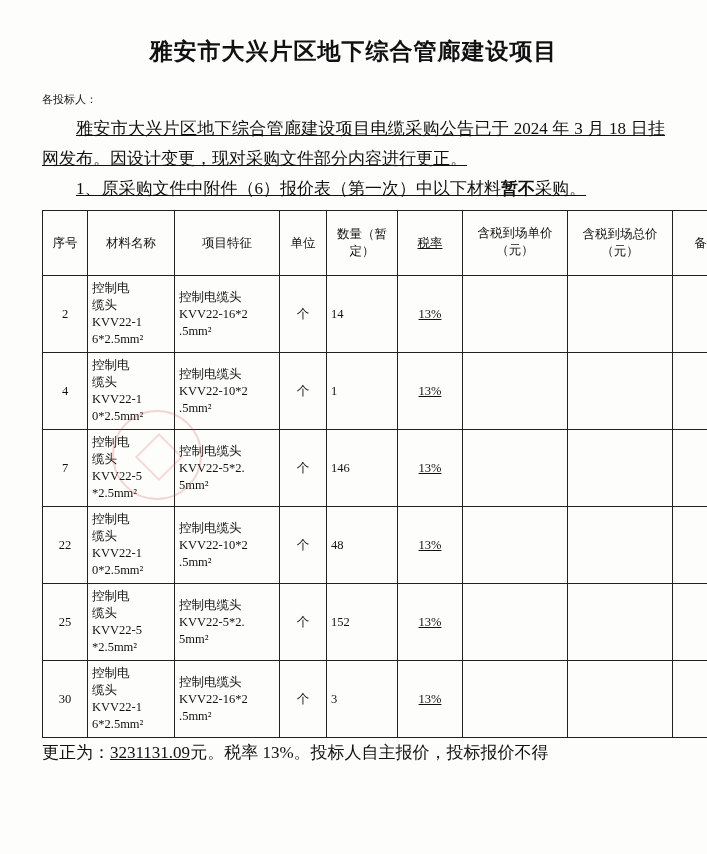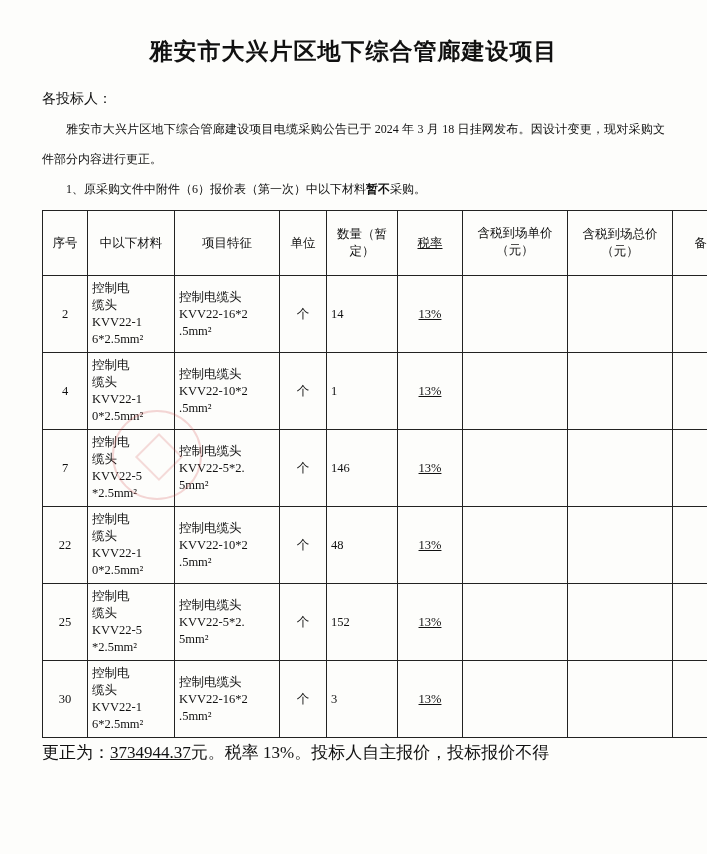--- a/index.html
+++ b/index.html
@@ -28,30 +28,31 @@
     font-weight: bold;
     font-size: 23px;
     line-height: 32px;
     letter-spacing: 1px;
     margin: 6px 0 2px 0;
   }
   .doc-title .line2 {
     display: block;
   }
   .salutation {
-    font-size: 14px;
+    font-size: 11px;
     margin-top: 16px;
     line-height: 30px;
   }
   .para {
-    font-size: 12px;
+    font-size: 17px;
     line-height: 30px;
     text-align: justify;
     text-indent: 2em;
     margin: 0;
+    text-decoration: underline;
   }
   .bold-inline {
     font-weight: bold;
   }
   .underline-inline {
     text-decoration: underline;
     font-family: "Liberation Serif", serif;
   }
   table.price-table {
     width: 100%;
@@ -128,21 +129,21 @@
   <div class="salutation">各投标人：</div>
 
   <p class="para">雅安市大兴片区地下综合管廊建设项目电缆采购公告已于 2024 年 3 月 18 日挂网发布。因设计变更，现对采购文件部分内容进行更正。</p>
 
   <p class="para"><span>1、原采购文件中附件（6）报价表（第一次）中以下材料</span><span class="bold-inline">暂不</span><span>采购。</span></p>
 
   <table class="price-table">
     <thead>
       <tr>
         <td class="c-idx">序号</td>
-        <td class="c-name">中以下材料</td>
+        <td class="c-name">材料名称</td>
         <td class="c-feat">项目特征</td>
         <td class="c-unit">单位</td>
         <td class="c-qty">数量（暂定）</td>
         <td class="c-tax">税率</td>
         <td class="c-uprice">含税到场单价（元）</td>
         <td class="c-tprice">含税到场总价（元）</td>
         <td class="c-remark">备注</td>
       </tr>
     </thead>
     <tbody>
@@ -263,17 +264,17 @@
         <td class="c-qty body-cell">3</td>
         <td class="c-tax body-cell">13%</td>
         <td class="c-uprice body-cell"></td>
         <td class="c-tprice body-cell"></td>
         <td class="c-remark body-cell"></td>
       </tr>
     </tbody>
   </table>
 
   <div class="tail">
-    <div><span>更正为：</span><span class="underline-inline">3734944.37</span><span>元。税率 13%。投标人自主报价，投标报价不得</span></div>
+    <div><span>更正为：</span><span class="underline-inline">3231131.09</span><span>元。税率 13%。投标人自主报价，投标报价不得</span></div>
   </div>
 
   <div class="stamp"></div>
 </div>
 
 </body></html>

